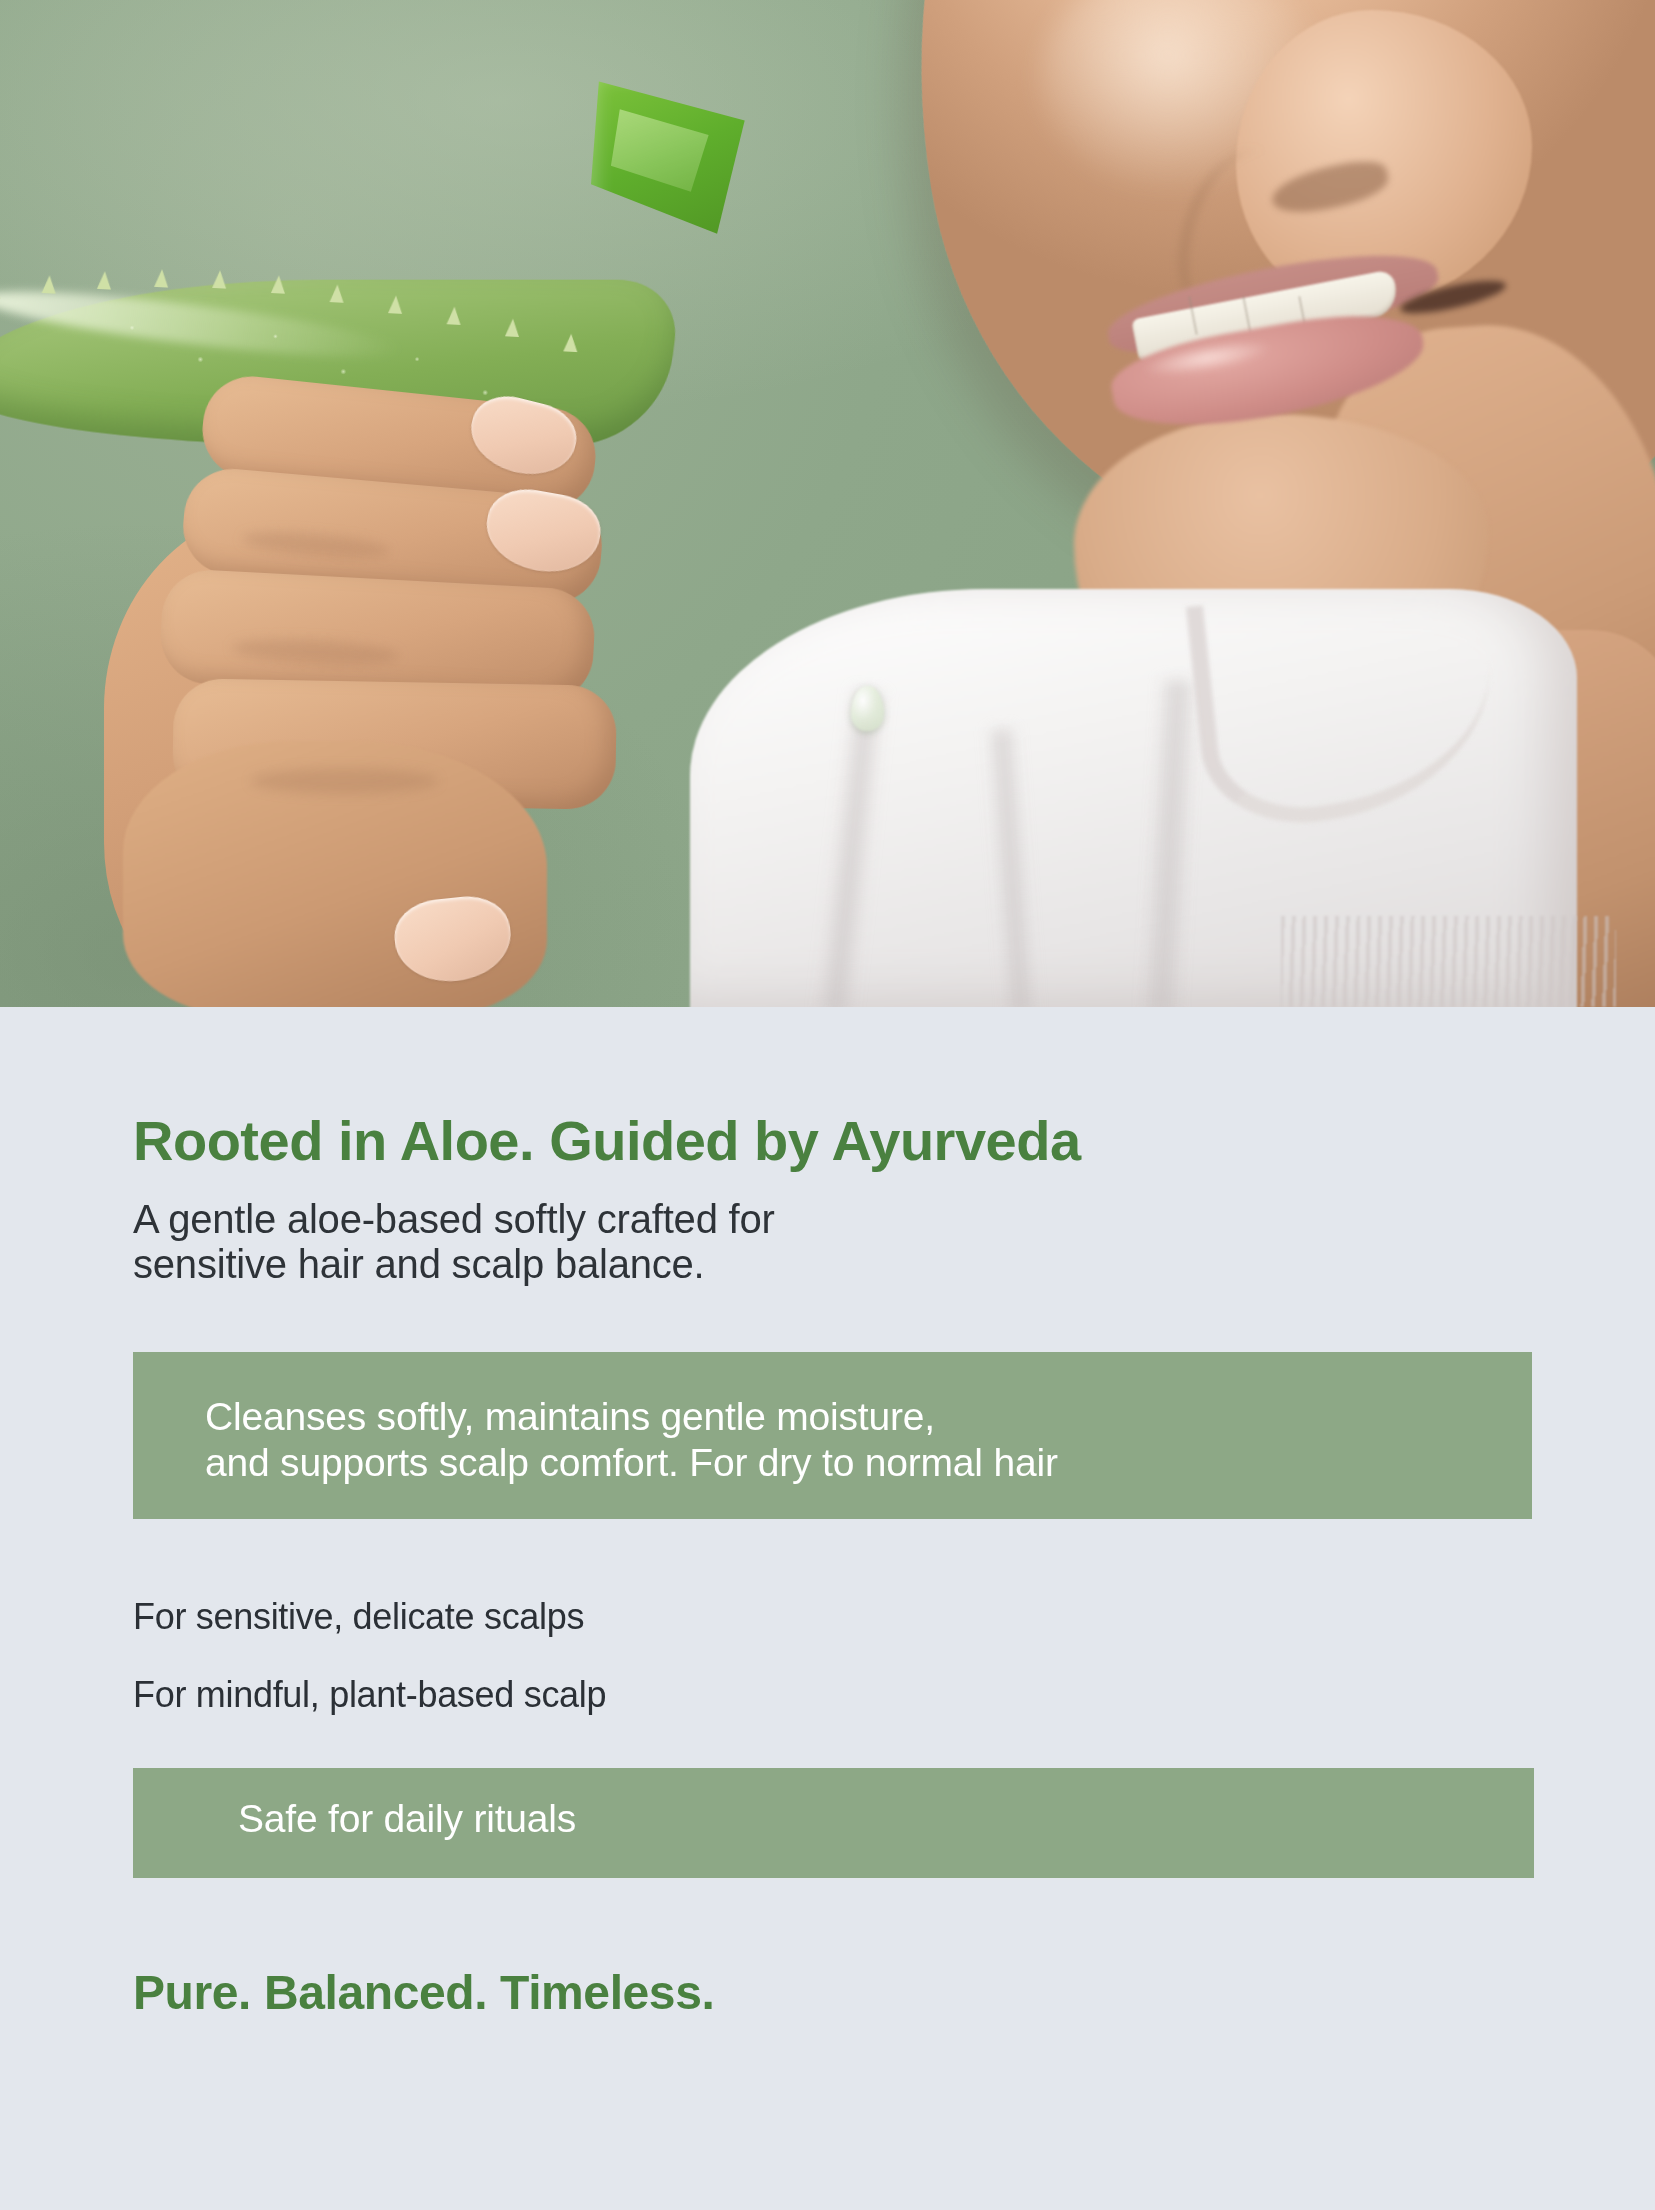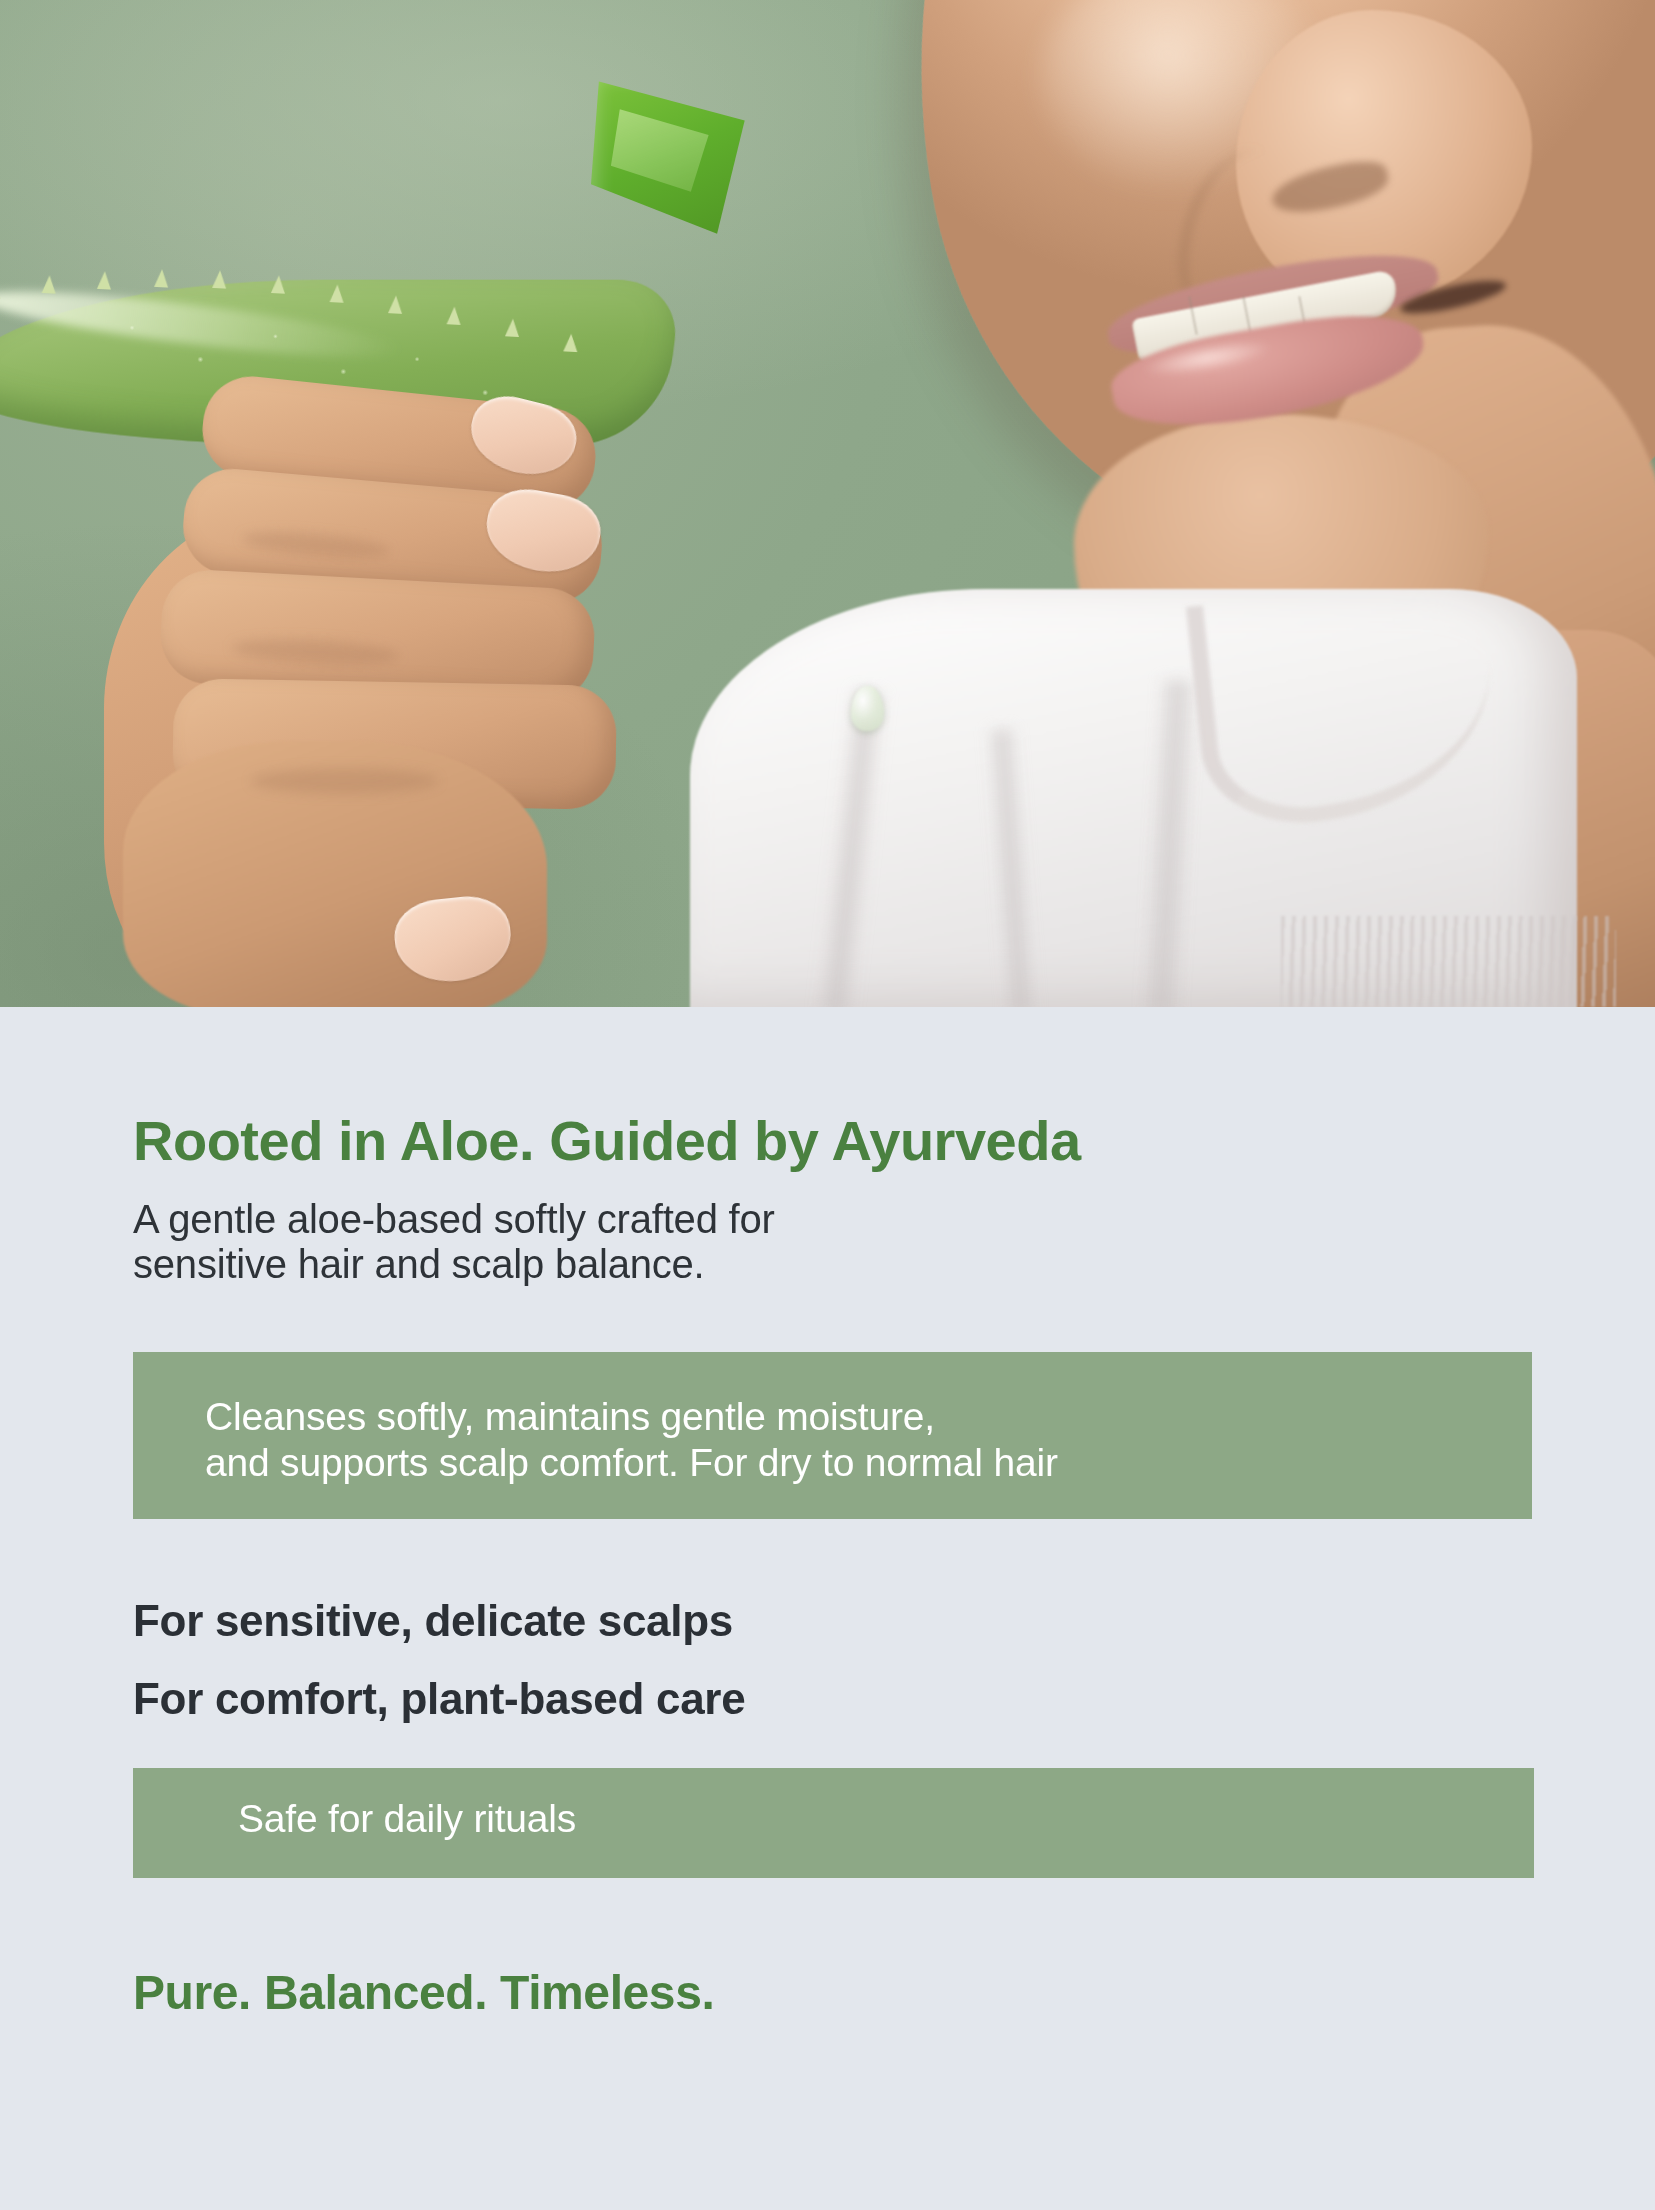--- a/index.html
+++ b/index.html
@@ -279,21 +279,21 @@
     font-size:39px; font-weight:400; color:#ffffff;
     line-height:1.18; letter-spacing:-0.2px;
   }
   .box-two-text {
     position:absolute; left:195px; top:1796px; width:1281px;
     font-size:39px; font-weight:400; color:#ffffff;
     line-height:1.18; letter-spacing:-0.2px;margin-left:43px;
   }
   .bullet {
     position:absolute; left:133px; width:1281px;
-    font-size:44px; font-weight:700; color:#2b3036;
+    font-size:36px; font-weight:400; color:#2b3036;
     letter-spacing:-0.3px;
   }
   .bullet.b1 { top:1596px; }
   .bullet.b2 { top:1674px; }
   .tagline {
     position:absolute; left:133px; top:1919px; width:1281px;
     font-size:48px; font-weight:700; color:#4a8140;
     letter-spacing:-0.4px;
     margin-top:46px;
   }
@@ -379,21 +379,21 @@
     <span>sensitive hair and scalp balance.</span>
   </p>
 
   <div class="greenbox one"></div>
   <p class="box-one-text">
     <span>Cleanses softly, maintains gentle moisture,</span><br>
     <span>and supports scalp comfort. For dry to normal hair</span>
   </p>
 
   <p class="bullet b1">For sensitive, delicate scalps</p>
-  <p class="bullet b2">For comfort, plant-based care</p>
+  <p class="bullet b2">For mindful, plant-based scalp</p>
 
   <div class="greenbox two"></div>
   <p class="box-two-text">Safe for daily rituals</p>
 
   <p class="tagline">Pure. Balanced. Timeless.</p>
 
 </div>
 
 
 </body></html>

